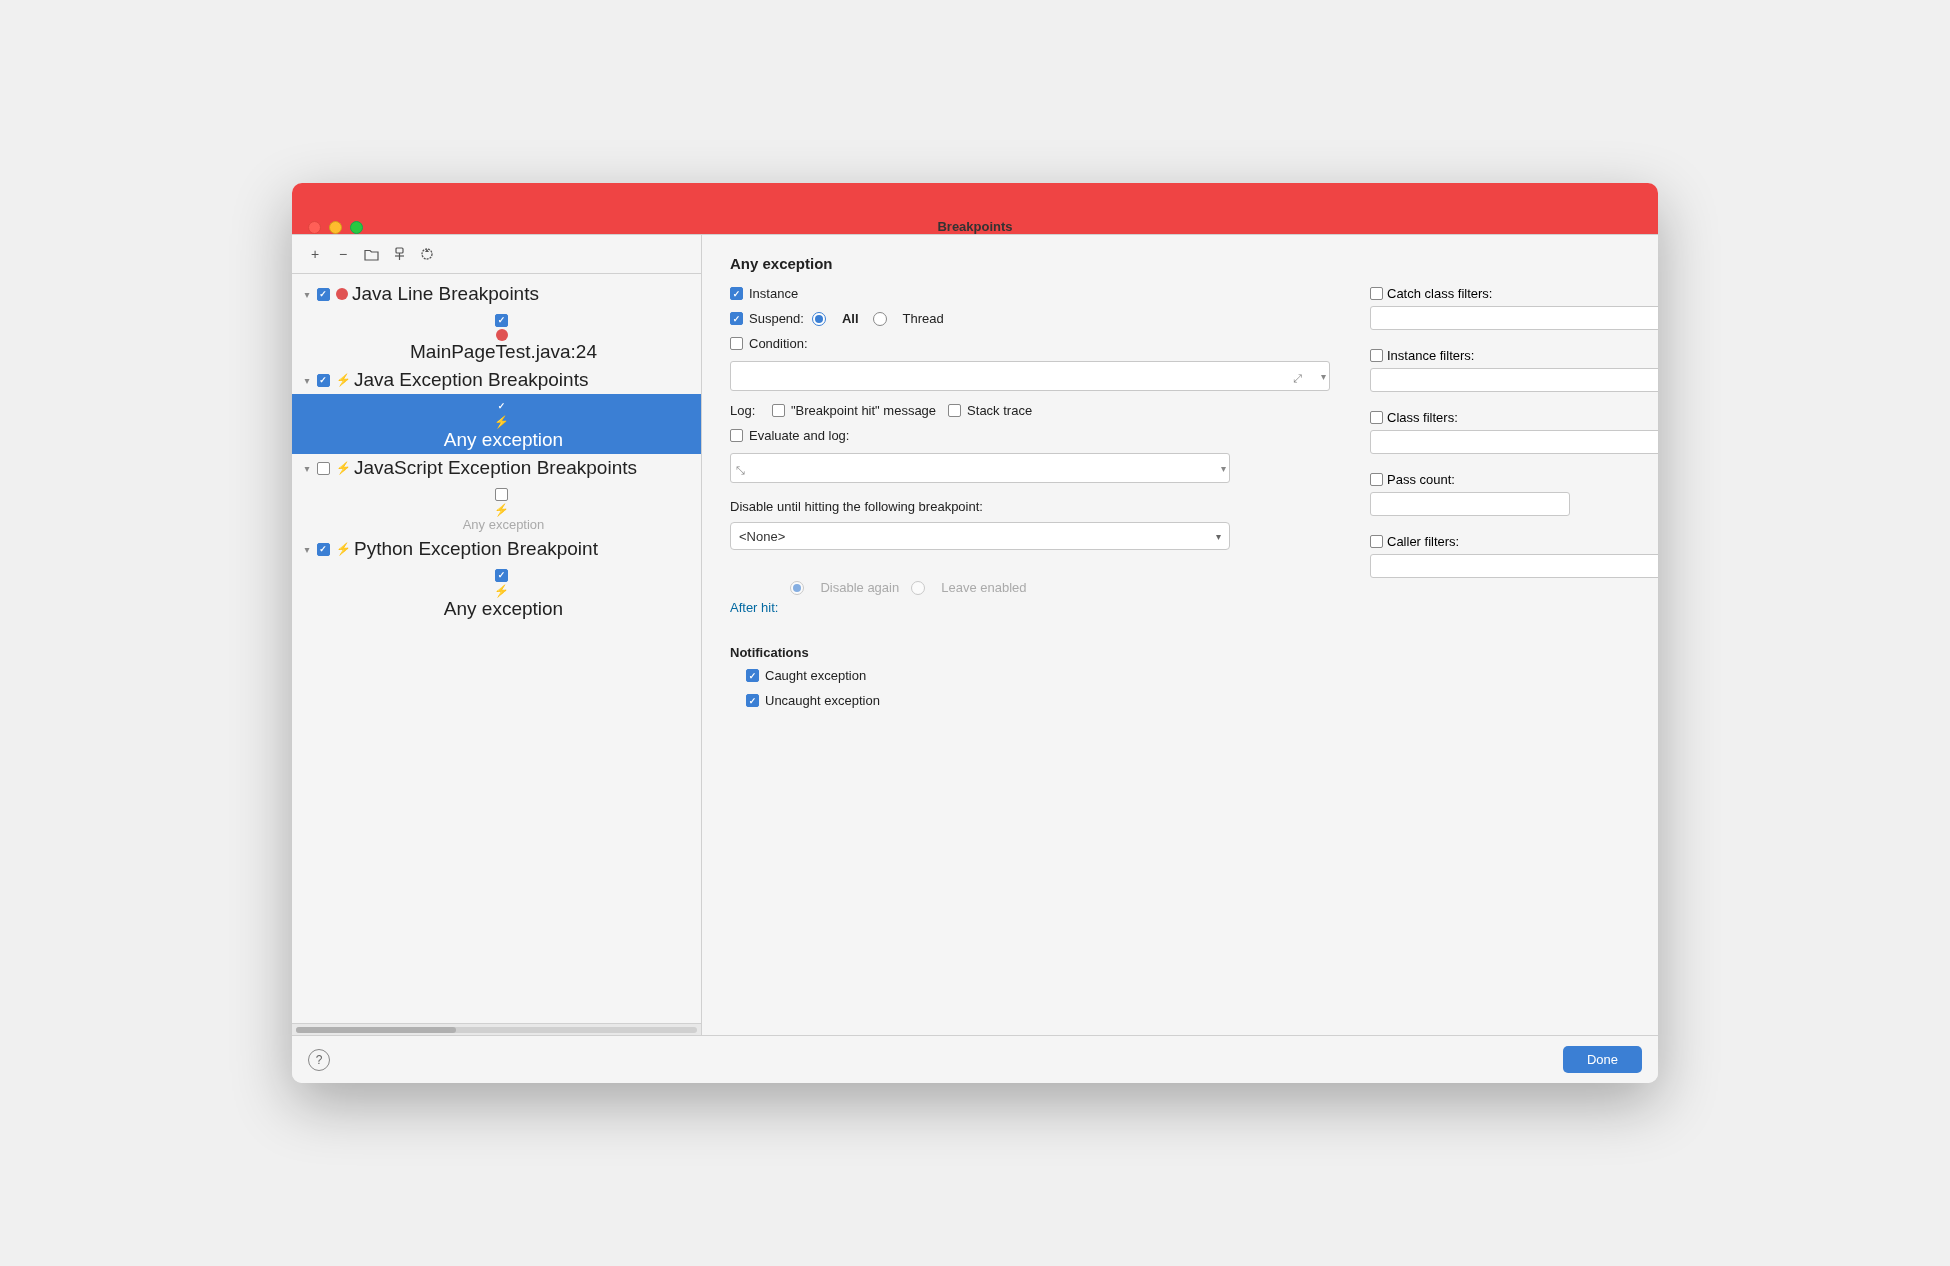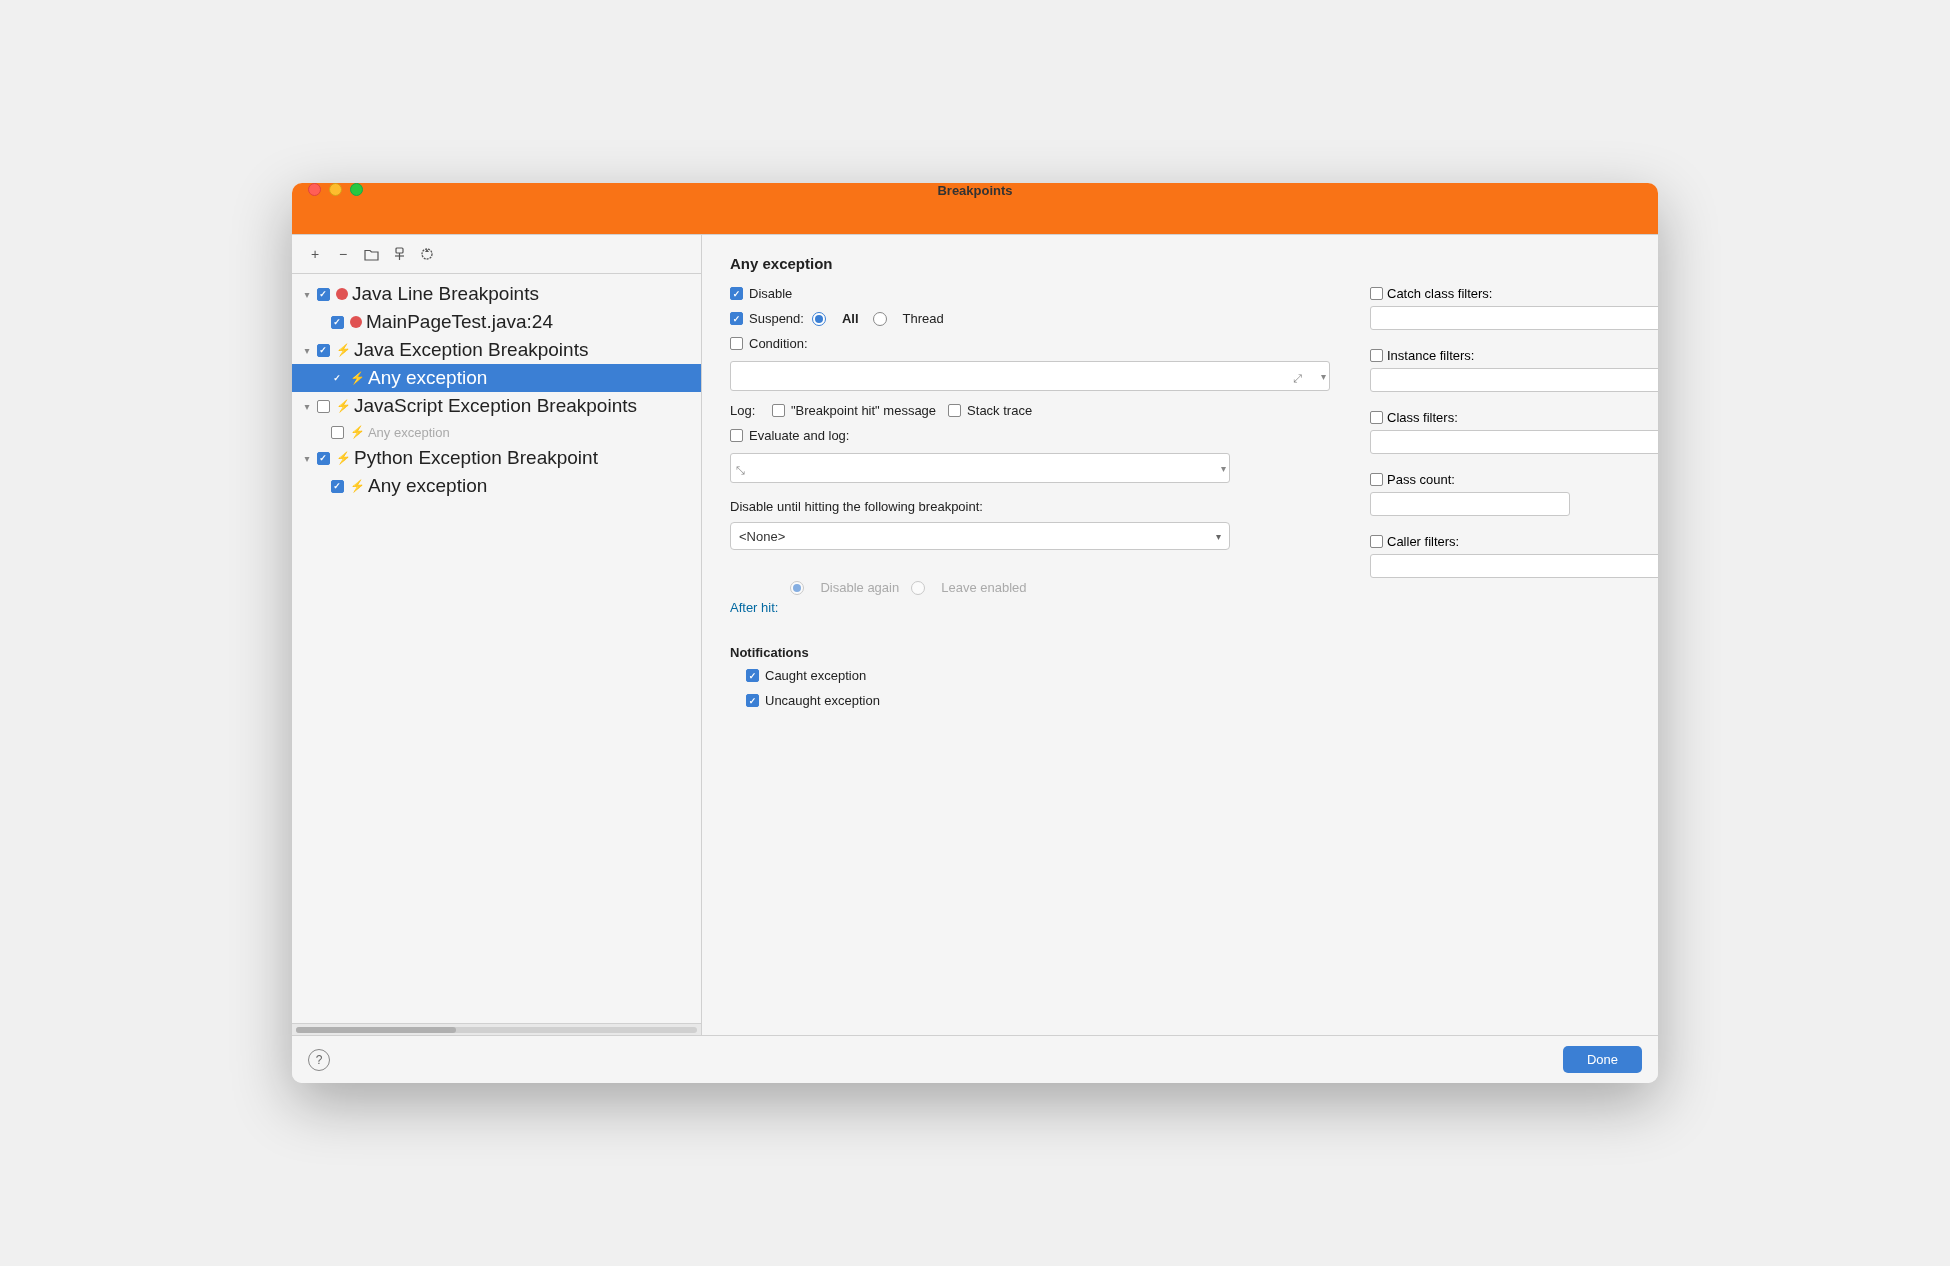--- a/index.html
+++ b/index.html
@@ -18,23 +18,23 @@
       background: #f5f5f5;
       border-radius: 10px;
       box-shadow: 0 20px 60px rgba(0,0,0,0.3);
       display: flex;
       flex-direction: column;
       overflow: hidden;
       position: relative;
     }
     .title-bar {
       height: 52px;
-      background: #f97316;
-      display: flex;
-      align-items: flex-start;
+      background: #ef4444;
+      display: flex;
+      align-items: flex-end;
       padding: 0 16px;
       position: relative;
       border-bottom: 1px solid #d0d0d0;
       flex-shrink: 0;
     }
     .traffic-lights {
       display: flex;
       gap: 8px;
       align-items: center;
     }
@@ -109,21 +109,21 @@
     .chevron {
       width: 14px;
       display: inline-flex;
       align-items: center;
       justify-content: center;
       font-size: 10px;
       color: #888;
       flex-shrink: 0;
     }
     .tree-item.selected .chevron { color: white; }
-    .indent1 { padding-left: 22px; }
+    .indent1 { padding-left: 22px; flex-direction: column; }
     .checkbox-wrap {
       width: 18px;
       height: 18px;
       display: inline-flex;
       align-items: center;
       justify-content: center;
       margin-right: 4px;
       flex-shrink: 0;
     }
     .cb {
@@ -503,21 +503,21 @@
     <div class="right-panel">
       <div class="section-title">Any exception</div>
 
       <div style="display:flex; gap: 40px;">
 
         <div style="flex:1;">
 
           <div class="form-row">
             <label class="checkbox-label">
               <span class="cb checked"></span>
-              <span>Disable</span>
+              <span>Instance</span>
             </label>
           </div>
 
           <div class="form-row">
             <label class="checkbox-label">
               <span class="cb checked"></span>
               <span>Suspend:</span>
             </label>
             <div class="radio-group">
               <label class="radio-label">

